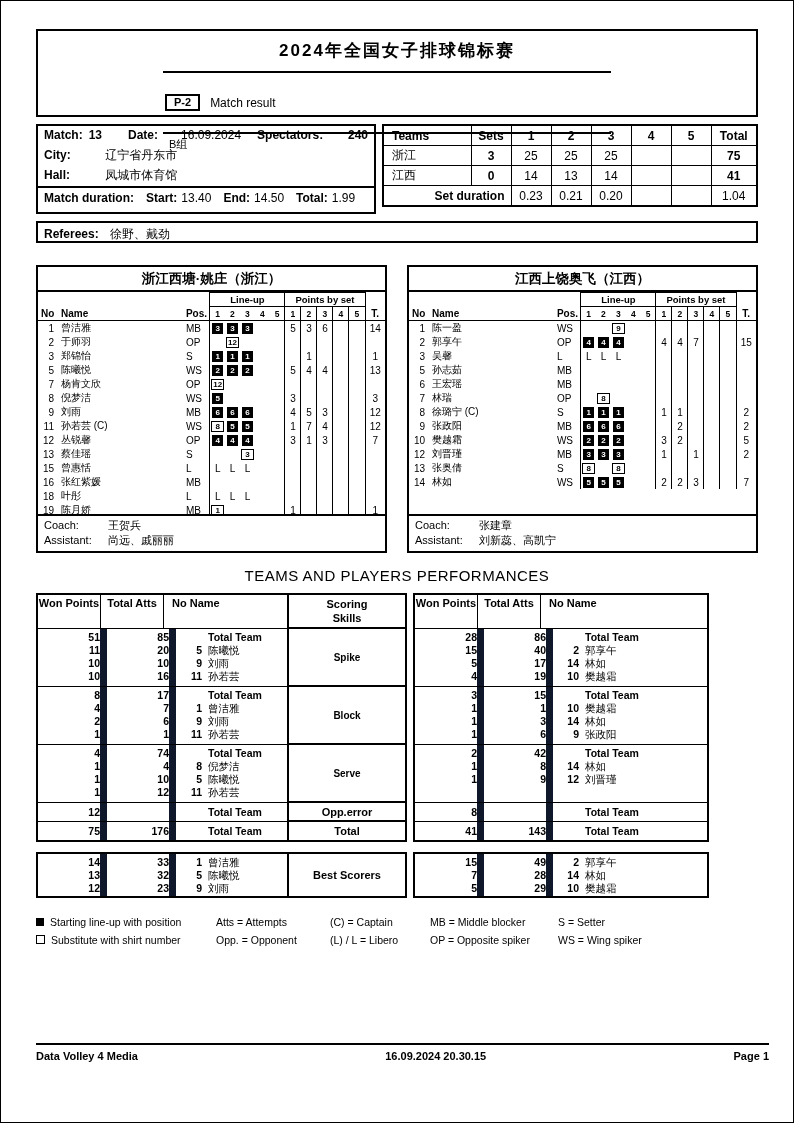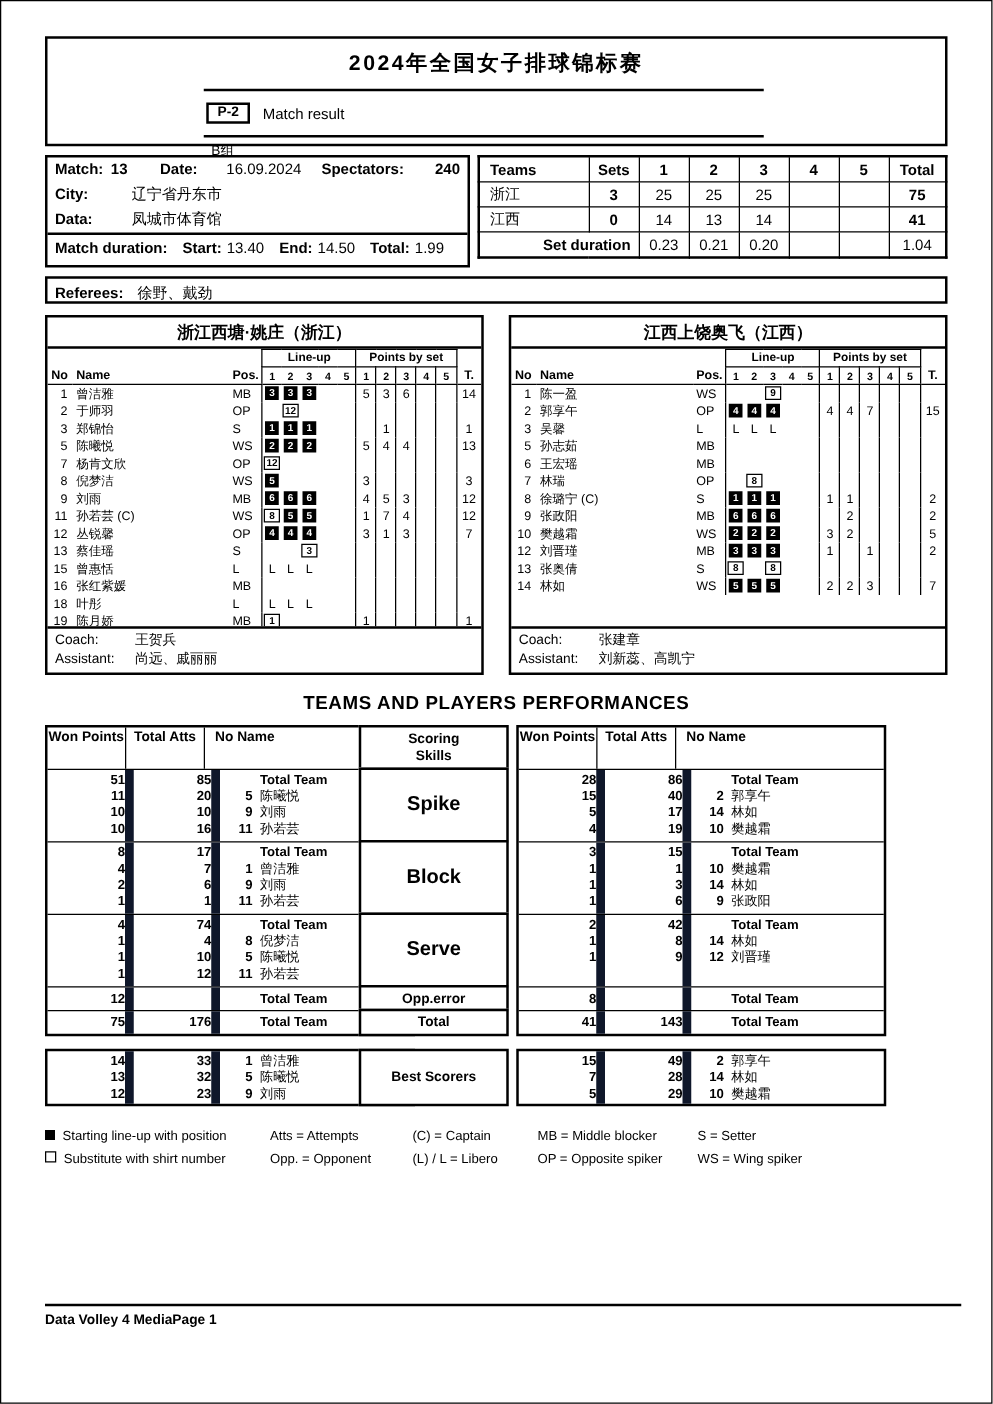--- a/index.html
+++ b/index.html
@@ -4,21 +4,21 @@
 <style>
   html,body{margin:0;padding:0}
   body{width:794px;height:1123px;background:#fff;color:#000;font-family:"Liberation Sans","DejaVu Sans",sans-serif}
   .page{position:relative;width:794px;height:1123px;box-sizing:border-box;border:1px solid #000;padding:28px 35px 0}
   .b{font-weight:bold}
 
   
   .title-box{border:2px solid #000;height:88px;box-sizing:border-box;padding:8px 0 0}
   .main-title{text-align:center;font-size:17px;font-weight:bold;letter-spacing:2px}
   .sub{margin:9px 0 0 125px;width:448px;border-top:2px solid #000}
-  .code-row{display:flex;align-items:center;gap:10px;padding:9px 2px;border-bottom:2px solid #000}
+  .code-row{display:flex;align-items:center;gap:10px;padding:21px 2px;border-bottom:2px solid #000}
   .code-box{border:2px solid #000;font-weight:bold;font-size:11px;line-height:13px;padding:0 7px}
   .report-name{font-size:12px}
   .group-label{font-size:11px;padding:3px 2px 0 6px}
 
   
   .info-row{display:flex;gap:6px;margin-top:7px;align-items:stretch}
   .match-box{width:340px;border:2px solid #000;box-sizing:border-box;font-size:12px;display:flex;flex-direction:column}
   .mi-row{padding:2px 6px 0;height:18px;line-height:15px;white-space:nowrap}
   .mi-row1{display:flex}
   .mi-match{margin-left:6px}
@@ -36,21 +36,21 @@
   .results td{border:1px solid #000;height:19px;text-align:center;padding:0 2px}
   .results td.rh{font-weight:bold}
   .results td.ta-l,.results td.td-team{text-align:left;padding-left:8px}
   .results td.td-dur{text-align:right;font-weight:bold;padding-right:6px}
 
   
   .ref-box{border:2px solid #000;margin-top:7px;height:22px;box-sizing:border-box;padding:3px 6px;font-size:12px}
   .ref-names{margin-left:8px}
 
   
-  .rosters{display:flex;gap:20px;margin-top:9px}
+  .rosters{display:flex;gap:20px;margin-top:22px}
   .roster-box{width:355px;height:288px;border:2px solid #000;box-sizing:border-box;display:flex;flex-direction:column}
   .team-title{font-size:13.5px;font-weight:bold;text-align:center;padding:3px 0 2px;border-bottom:2px solid #000}
   .rt-wrap{flex:1;overflow:hidden}
   table.roster{width:100%;border-collapse:collapse;table-layout:fixed;font-size:10px}
   .roster td{padding:0;height:14px;overflow:hidden;white-space:nowrap}
   .roster .hA td{height:13px;border:none}
   .roster td.grp{border:1px solid #000;text-align:center;font-weight:bold;font-size:9.5px}
   .roster .hB td{border-bottom:1px solid #000;font-weight:bold;height:13px}
   .roster .h-no,.roster .h-name{text-align:left;padding-left:3px}
   .roster .h-pos{text-align:left;padding-left:2px}
@@ -61,21 +61,21 @@
   .roster .td-name{text-align:left;padding-left:3px}
   .roster .td-pos{text-align:left;padding-left:2px}
   .roster .luc,.roster .ppc,.roster .ttc{text-align:center}
   .sb{display:inline-block;min-width:11px;height:11px;line-height:11px;background:#000;color:#fff;font-size:8px;font-weight:bold;text-align:center;vertical-align:middle}
   .xb{display:inline-block;min-width:9px;height:9px;line-height:9px;border:1px solid #000;background:#fff;color:#000;font-size:8px;font-weight:bold;text-align:center;vertical-align:middle;padding:0 1px}
   .coach-sec{border-top:2px solid #000;font-size:11px;padding:2px 6px 3px}
   .crow{height:15px;line-height:15px;white-space:nowrap;overflow:hidden}
   .clab{display:inline-block;width:64px}
 
   
-  .perf-title{text-align:center;font-size:15px;font-weight:bold;margin:14px 0 9px;letter-spacing:.5px}
+  .perf-title{text-align:center;font-size:15px;font-weight:normal;margin:14px 0 9px;letter-spacing:.5px}
   .perf-wrap{display:flex;gap:6px;align-items:flex-start}
   .perf-col{width:245px}
   .ptable{width:296px;border:2px solid #000;box-sizing:border-box}
   .pt-head{display:flex;border-bottom:1px solid #000;height:33px;font-weight:bold;font-size:11px;text-align:center}
   .ph{width:62px;border-right:1px solid #000;padding-top:2px;line-height:1.25}
   .ph-name{flex:1;text-align:left;padding:2px 0 0 8px}
   .pt-group{display:flex;height:57px;border-bottom:1px solid #000}
   .gc{width:62px;border-right:7px solid #0f172a;padding-top:2px;text-align:right}
   .gc-names{flex:1;padding-top:2px}
   .gv{height:13px;line-height:13px;font-size:10.5px;font-weight:bold}
@@ -84,21 +84,21 @@
   .nr-nm{padding-left:6px}
   .nr-nm.tt{font-weight:bold}
   .pt-single{display:flex;height:18px;border-bottom:1px solid #000}
   .pt-single.last{border-bottom:none}
   .pt-single .gv,.pt-single .nr{height:15px;line-height:15px}
   .bestg{display:flex;width:296px;height:46px;border:2px solid #000;box-sizing:border-box;margin-top:10px}
 
   .skills-col{width:120px}
   .sk-head,.sk-box{border:2px solid #000;box-sizing:border-box;display:flex;align-items:center;justify-content:center;text-align:center;font-weight:bold;background:#fff}
   .sk-head{height:36px;font-size:11px;padding:0 24px;line-height:1.3}
-  .sk-box{margin-top:-2px;font-size:16px}
+  .sk-box{margin-top:-2px;font-size:10px}
   .sk-skill{height:60px}
   .sk-small{height:21px;font-size:11px}
   .sk-small.sk-t{height:22px}
   .sk-best{height:46px;margin-top:10px;font-size:11px}
 
   
   .legend{display:grid;grid-template-columns:180px 114px 100px 128px auto;row-gap:6px;margin-top:18px;font-size:10.5px;align-items:center}
   .lg-cell{white-space:nowrap}
   .sqf{display:inline-block;width:8px;height:8px;background:#000;margin-right:6px}
   .sqo{display:inline-block;width:7px;height:7px;border:1px solid #000;background:#fff;margin-right:6px}
@@ -131,21 +131,21 @@
         <span class="b mi-datelbl">Date:</span>
         <span class="mi-date">16.09.2024</span>
         <span class="b mi-speclbl">Spectators:</span>
         <span class="mi-spec">240</span>
       </div>
       <div class="mi-row">
         <span class="b mi-lab">City:</span>
         <span>辽宁省丹东市</span>
       </div>
       <div class="mi-row">
-        <span class="b mi-lab">Data:</span>
+        <span class="b mi-lab">Hall:</span>
         <span>凤城市体育馆</span>
       </div>
       <div class="mi-row mi-dur">
         <span class="b">Match duration:</span>
         <span class="b g1">Start:</span>
         <span class="g2">13.40</span>
         <span class="b g1">End:</span>
         <span class="g2">14.50</span>
         <span class="b g1">Total:</span>
         <span class="g2">1.99</span>
@@ -1075,16 +1075,17 @@
       <div class="lg-cell"><span>S = Setter</span></div>
       <div class="lg-cell"><span class="sqo"></span><span>Substitute with shirt number</span></div>
       <div class="lg-cell"><span>Opp. = Opponent</span></div>
       <div class="lg-cell"><span>(L) / L = Libero</span></div>
       <div class="lg-cell"><span>OP = Opposite spiker</span></div>
       <div class="lg-cell"><span>WS = Wing spiker</span></div>
     </div>
 
   <div class="footer">
     <span>Data Volley 4 Media</span>
+    <span class="f-c">16.09.2024 20.30.15</span>
     <span>Page 1</span>
   </div>
 
 </div>
 
 </body></html>

